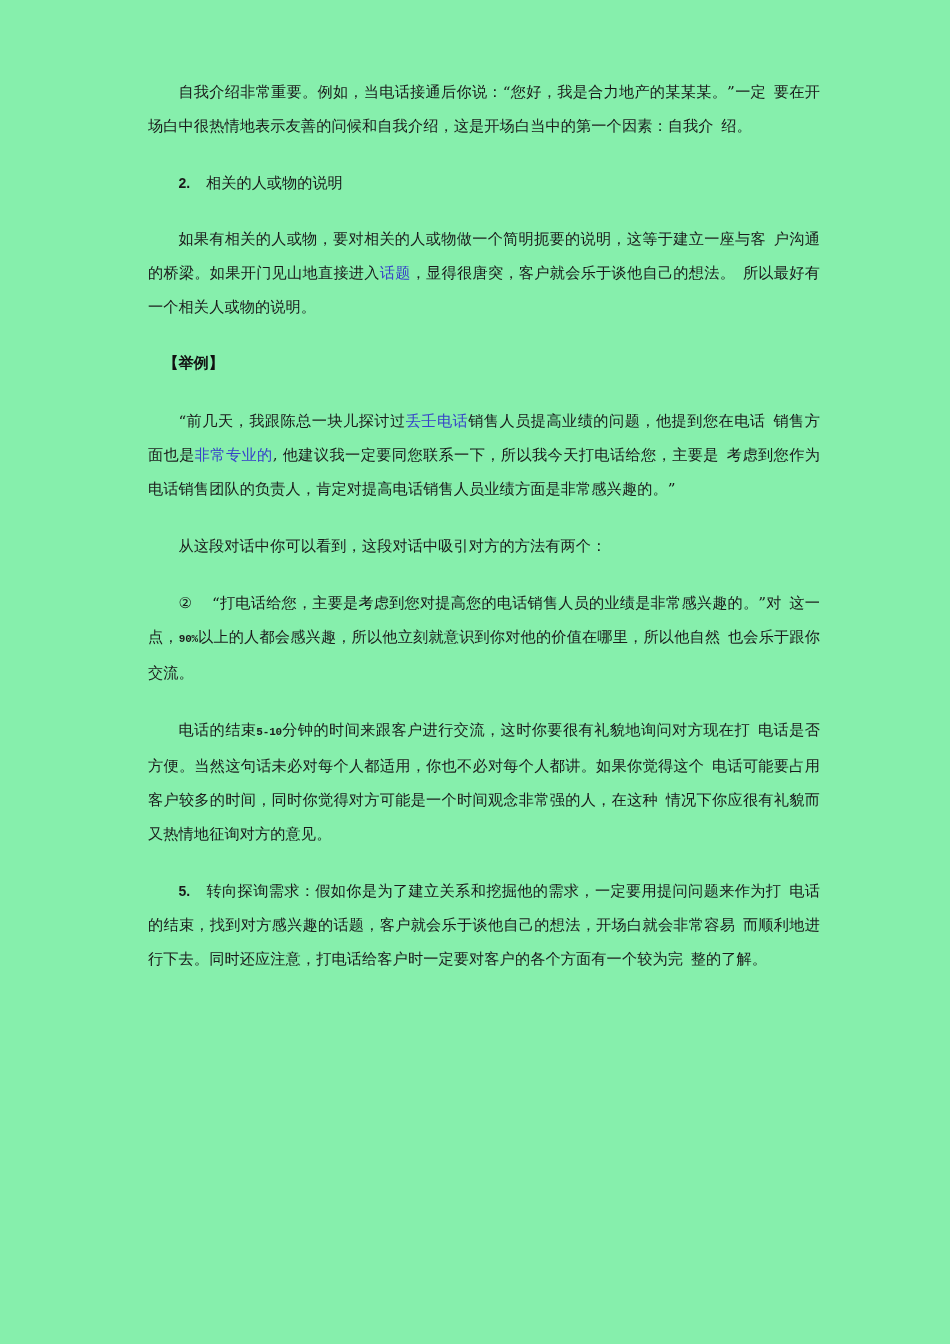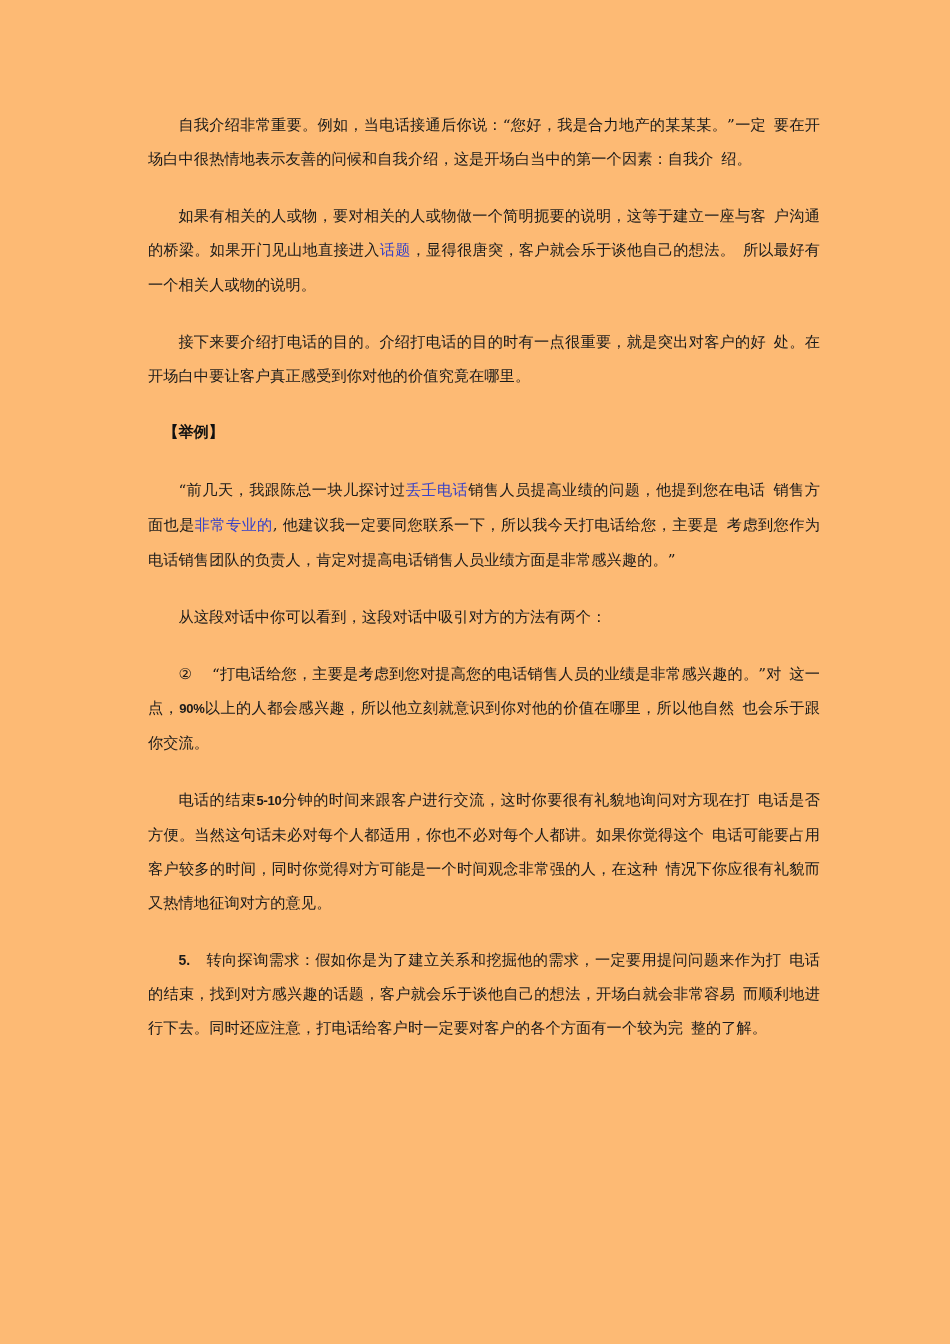--- a/index.html
+++ b/index.html
@@ -12,23 +12,23 @@
     width: 950px;
     height: 1344px;
     font-family: "DejaVu Serif", "Liberation Serif", serif;
     color: #1a1a1a;
     -webkit-font-smoothing: antialiased;
   }
   .page {
     position: relative;
     width: 950px;
     height: 1344px;
-    background: #fdba74;
+    background: #86efac;
     box-sizing: border-box;
-    padding: 108px 130px 0 148px;
+    padding: 75px 130px 0 148px;
   }
   .para {
     font-size: 15.2px;
     line-height: 34px;
     text-align: justify;
     text-justify: inter-ideograph;
     margin: 0 0 23px 0;
     color: #1a1a1a;
     letter-spacing: 0.1px;
   }
@@ -59,48 +59,47 @@
     font-size: 15.2px;
     line-height: 34px;
     margin: 0 0 23px 0;
     text-indent: 1em;
     font-weight: 600;
     color: #111111;
     font-family: Liberation Mono, monospace;
   }
   .lnk {
     color: #3641c9;
-    font-family: Liberation Mono, monospace;
   }
   .bnum {
-    font-family: Liberation Sans, sans-serif;
+    font-family: Liberation Mono, monospace;
     font-weight: bold;
-    font-size: 13px;
+    font-size: 11px;
     letter-spacing: -0.2px;
   }
   .circled {
     font-size: 15px;
   }
   .sp {
     display: inline-block;
     width: 0.5em;
   }
 </style>
 </head>
 <body>
 
 <div class="page">
 
   <p class="para indent"><span>自我介绍非常重要。例如，当电话接通后你说：“您好，我是合力地产的某某某。”一定</span><span class="sp"></span><span>要在开场白中很热情地表示友善的问候和自我介绍，这是开场白当中的第一个因素：自我介</span><span class="sp"></span><span>绍。</span></p>
 
+  <p class="heading-item"><span class="num">2.</span><span class="num-gap"></span><span>相关的人或物的说明</span></p>
 
   <p class="para indent"><span>如果有相关的人或物，要对相关的人或物做一个简明扼要的说明，这等于建立一座与客</span><span class="sp"></span><span>户沟通的桥梁。如果开门见山地直接进入</span><span class="lnk">话题</span><span>，显得很唐突，客户就会乐于谈他自己的想法。</span><span class="sp"></span><span>所以最好有一个相关人或物的说明。</span></p>
 
 
-  <p class="para indent"><span>接下来要介绍打电话的目的。介绍打电话的目的时有一点很重要，就是突出对客户的好</span><span class="sp"></span><span>处。在开场白中要让客户真正感受到你对他的价值究竟在哪里。</span></p>
 
   <p class="example-head"><span>【举例】</span></p>
 
   <p class="para indent"><span>“前几天，我跟陈总一块儿探讨过</span><span class="lnk">丢壬电话</span><span>销售人员提高业绩的问题，他提到您在电话</span><span class="sp"></span><span>销售方面也是</span><span class="lnk">非常专业的</span><span>, 他建议我一定要同您联系一下，所以我今天打电话给您，主要是</span><span class="sp"></span><span>考虑到您作为电话销售团队的负责人，肯定对提高电话销售人员业绩方面是非常感兴趣的。”</span></p>
 
   <p class="para indent"><span>从这段对话中你可以看到，这段对话中吸引对方的方法有两个：</span></p>
 
 
   <p class="para indent"><span class="circled">②</span><span class="circ-gap"></span><span>“打电话给您，主要是考虑到您对提高您的电话销售人员的业绩是非常感兴趣的。”对</span><span class="sp"></span><span>这一点，</span><span class="bnum">90%</span><span>以上的人都会感兴趣，所以他立刻就意识到你对他的价值在哪里，所以他自然</span><span class="sp"></span><span>也会乐于跟你交流。</span></p>
 

